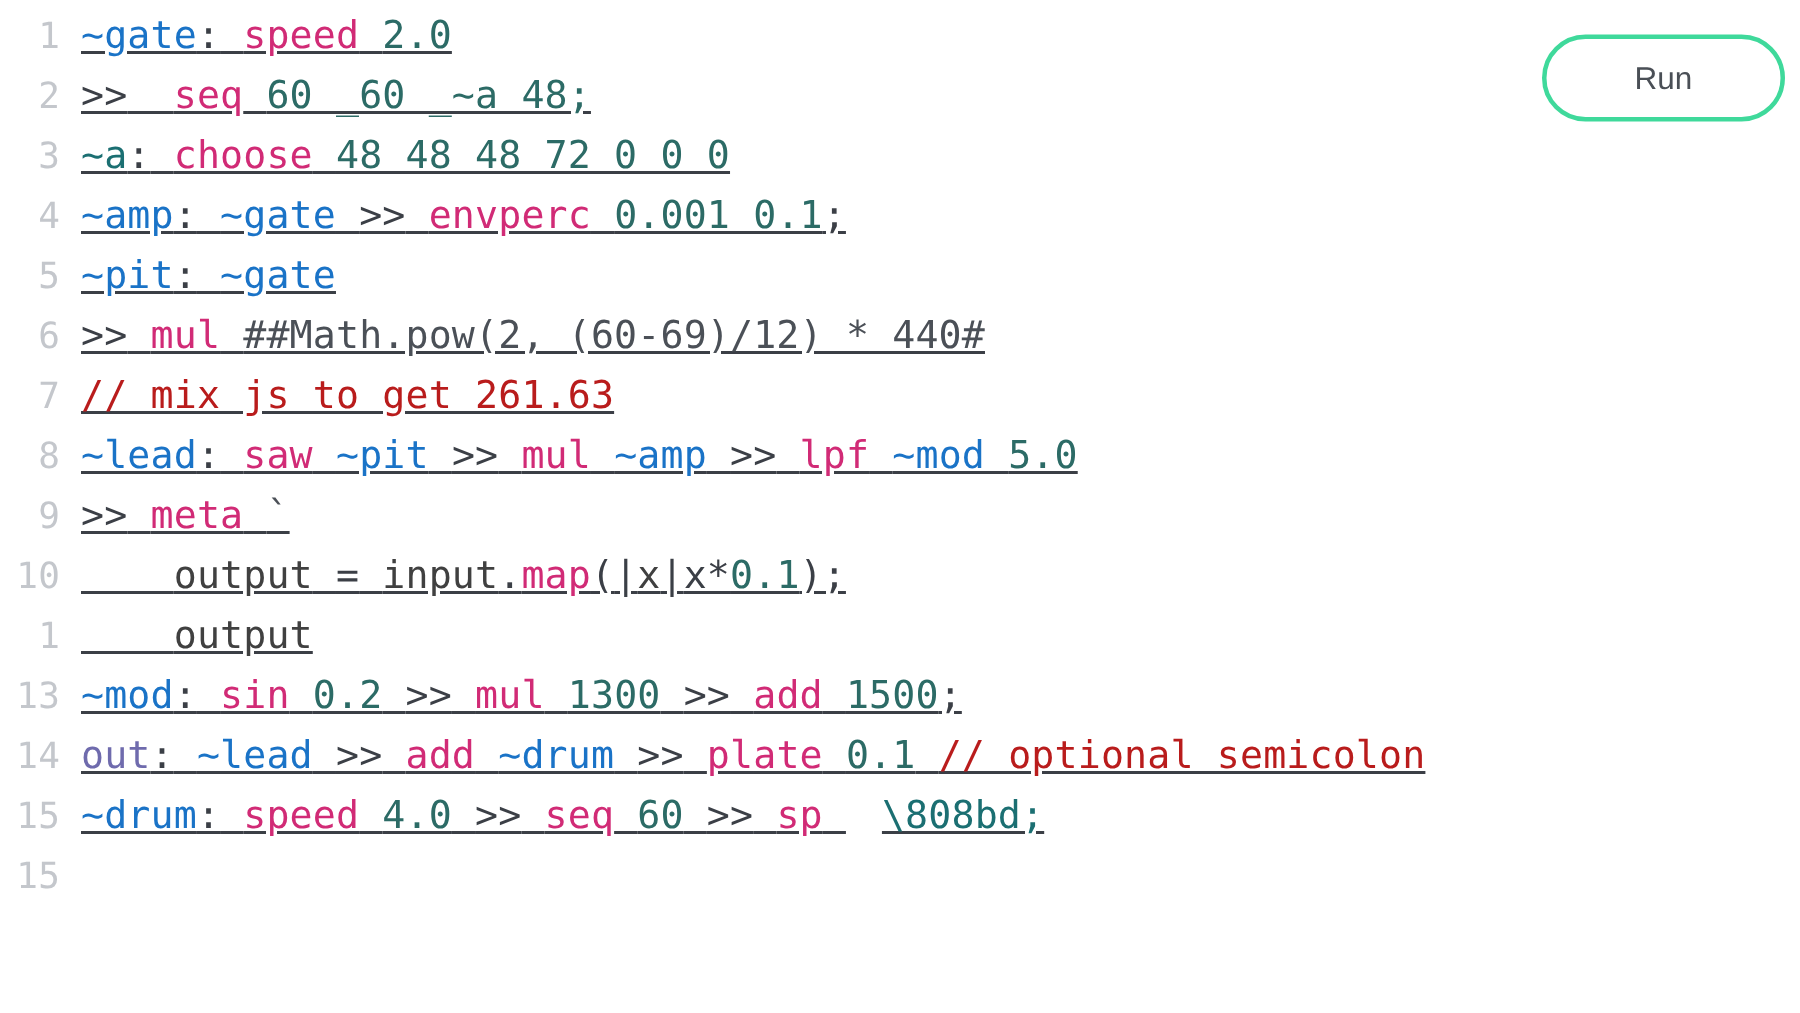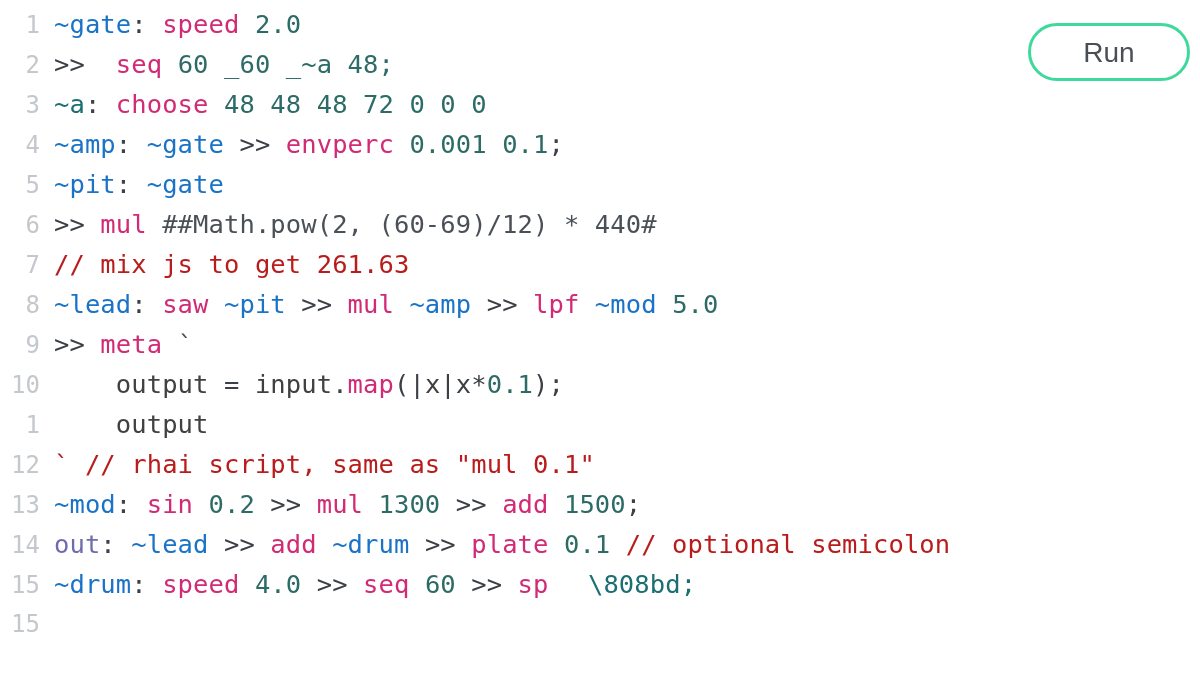--- a/index.html
+++ b/index.html
@@ -26,21 +26,21 @@
     position: absolute;
     top: 23px;
     left: 1028px;
     width: 162px;
     height: 58px;
     border-radius: 29px;
     border: 3px solid var(--accent, #3fd99b);
     background: #ffffff;
     color: #4a4f56;
     font-family: "Liberation Sans", sans-serif;
-    font-size: 28px;
+    font-size: 21px;
     line-height: 52px;
     text-align: center;
     box-sizing: border-box;
     cursor: pointer;
     user-select: none;
     z-index: 10;
   }
 
   
   #code-area {
@@ -69,20 +69,21 @@
     color: #c4c7cc;
     font-size: 24px;
     padding-right: 0px;
     user-select: none;
   }
 
   .line-content {
     padding-left: 14px;
     white-space: pre;
     color: #3b3f46;
+    text-decoration: underline;
   }
 
   
   .t-def      { color: #1a73c7; }
   .t-defalt   { color: #1b6f72; }
   .t-out      { color: #6f6bad; }
   .t-var      { color: #1a73c7; }
   .t-fn       { color: #d12b76; }
   .t-num      { color: #2c6b66; }
   .t-str      { color: #1b6f72; margin-left: 24px; }
@@ -104,20 +105,19 @@
       <div class="code-line"><span class="gutter">2</span><span class="line-content"><span class="t-op">&gt;&gt;</span><span class="t-plain">  </span><span class="t-fn">seq</span><span class="t-plain"> </span><span class="t-num">60 _60 _~a 48;</span></span></div>
       <div class="code-line"><span class="gutter">3</span><span class="line-content"><span class="t-defalt">~a</span><span class="t-punc">:</span><span class="t-plain"> </span><span class="t-fn">choose</span><span class="t-plain"> </span><span class="t-num">48 48 48 72 0 0 0</span></span></div>
       <div class="code-line"><span class="gutter">4</span><span class="line-content"><span class="t-def">~amp</span><span class="t-punc">:</span><span class="t-plain"> </span><span class="t-var">~gate</span><span class="t-plain"> </span><span class="t-op">&gt;&gt;</span><span class="t-plain"> </span><span class="t-fn">envperc</span><span class="t-plain"> </span><span class="t-num">0.001 0.1</span><span class="t-punc">;</span></span></div>
       <div class="code-line"><span class="gutter">5</span><span class="line-content"><span class="t-def">~pit</span><span class="t-punc">:</span><span class="t-plain"> </span><span class="t-var">~gate</span></span></div>
       <div class="code-line"><span class="gutter">6</span><span class="line-content"><span class="t-op">&gt;&gt;</span><span class="t-plain"> </span><span class="t-fn">mul</span><span class="t-plain"> </span><span class="t-plain">##Math.pow(2, (60-69)/12) * 440#</span></span></div>
       <div class="code-line"><span class="gutter">7</span><span class="line-content"><span class="t-comment">// mix js to get 261.63</span></span></div>
       <div class="code-line"><span class="gutter">8</span><span class="line-content"><span class="t-def">~lead</span><span class="t-punc">:</span><span class="t-plain"> </span><span class="t-fn">saw</span><span class="t-plain"> </span><span class="t-var">~pit</span><span class="t-plain"> </span><span class="t-op">&gt;&gt;</span><span class="t-plain"> </span><span class="t-fn">mul</span><span class="t-plain"> </span><span class="t-var">~amp</span><span class="t-plain"> </span><span class="t-op">&gt;&gt;</span><span class="t-plain"> </span><span class="t-fn">lpf</span><span class="t-plain"> </span><span class="t-var">~mod</span><span class="t-plain"> </span><span class="t-num">5.0</span></span></div>
       <div class="code-line"><span class="gutter">9</span><span class="line-content"><span class="t-op">&gt;&gt;</span><span class="t-plain"> </span><span class="t-fn">meta</span><span class="t-plain"> </span><span class="t-plain">`</span></span></div>
       <div class="code-line"><span class="gutter">10</span><span class="line-content"><span class="t-plain">    </span><span class="t-ident">output</span><span class="t-plain"> </span><span class="t-punc">=</span><span class="t-plain"> </span><span class="t-ident">input</span><span class="t-punc">.</span><span class="t-fn">map</span><span class="t-punc">(</span><span class="t-punc">|</span><span class="t-ident">x</span><span class="t-punc">|</span><span class="t-punc">x*</span><span class="t-num">0.1</span><span class="t-punc">);</span></span></div>
       <div class="code-line"><span class="gutter">1</span><span class="line-content"><span class="t-plain">    </span><span class="t-ident">output</span></span></div>
-      <div class="code-line"><span class="gutter">12</span><span class="line-content"><span class="t-comment">`</span><span class="t-plain"> </span><span class="t-comment">// rhai script, same as "mul 0.1"</span></span></div>
       <div class="code-line"><span class="gutter">13</span><span class="line-content"><span class="t-def">~mod</span><span class="t-punc">:</span><span class="t-plain"> </span><span class="t-fn">sin</span><span class="t-plain"> </span><span class="t-num">0.2</span><span class="t-plain"> </span><span class="t-op">&gt;&gt;</span><span class="t-plain"> </span><span class="t-fn">mul</span><span class="t-plain"> </span><span class="t-num">1300</span><span class="t-plain"> </span><span class="t-op">&gt;&gt;</span><span class="t-plain"> </span><span class="t-fn">add</span><span class="t-plain"> </span><span class="t-num">1500</span><span class="t-punc">;</span></span></div>
       <div class="code-line"><span class="gutter">14</span><span class="line-content"><span class="t-out">out</span><span class="t-punc">:</span><span class="t-plain"> </span><span class="t-var">~lead</span><span class="t-plain"> </span><span class="t-op">&gt;&gt;</span><span class="t-plain"> </span><span class="t-fn">add</span><span class="t-plain"> </span><span class="t-var">~drum</span><span class="t-plain"> </span><span class="t-op">&gt;&gt;</span><span class="t-plain"> </span><span class="t-fn">plate</span><span class="t-plain"> </span><span class="t-num">0.1</span><span class="t-plain"> </span><span class="t-comment">// optional semicolon</span></span></div>
       <div class="code-line"><span class="gutter">15</span><span class="line-content"><span class="t-def">~drum</span><span class="t-punc">:</span><span class="t-plain"> </span><span class="t-fn">speed</span><span class="t-plain"> </span><span class="t-num">4.0</span><span class="t-plain"> </span><span class="t-op">&gt;&gt;</span><span class="t-plain"> </span><span class="t-fn">seq</span><span class="t-plain"> </span><span class="t-num">60</span><span class="t-plain"> </span><span class="t-op">&gt;&gt;</span><span class="t-plain"> </span><span class="t-fn">sp</span><span class="t-plain"> </span><span class="t-str">\808bd;</span></span></div>
       <div class="code-line"><span class="gutter">15</span></div>
     </div>
 
 </div>
 
 </body></html>

